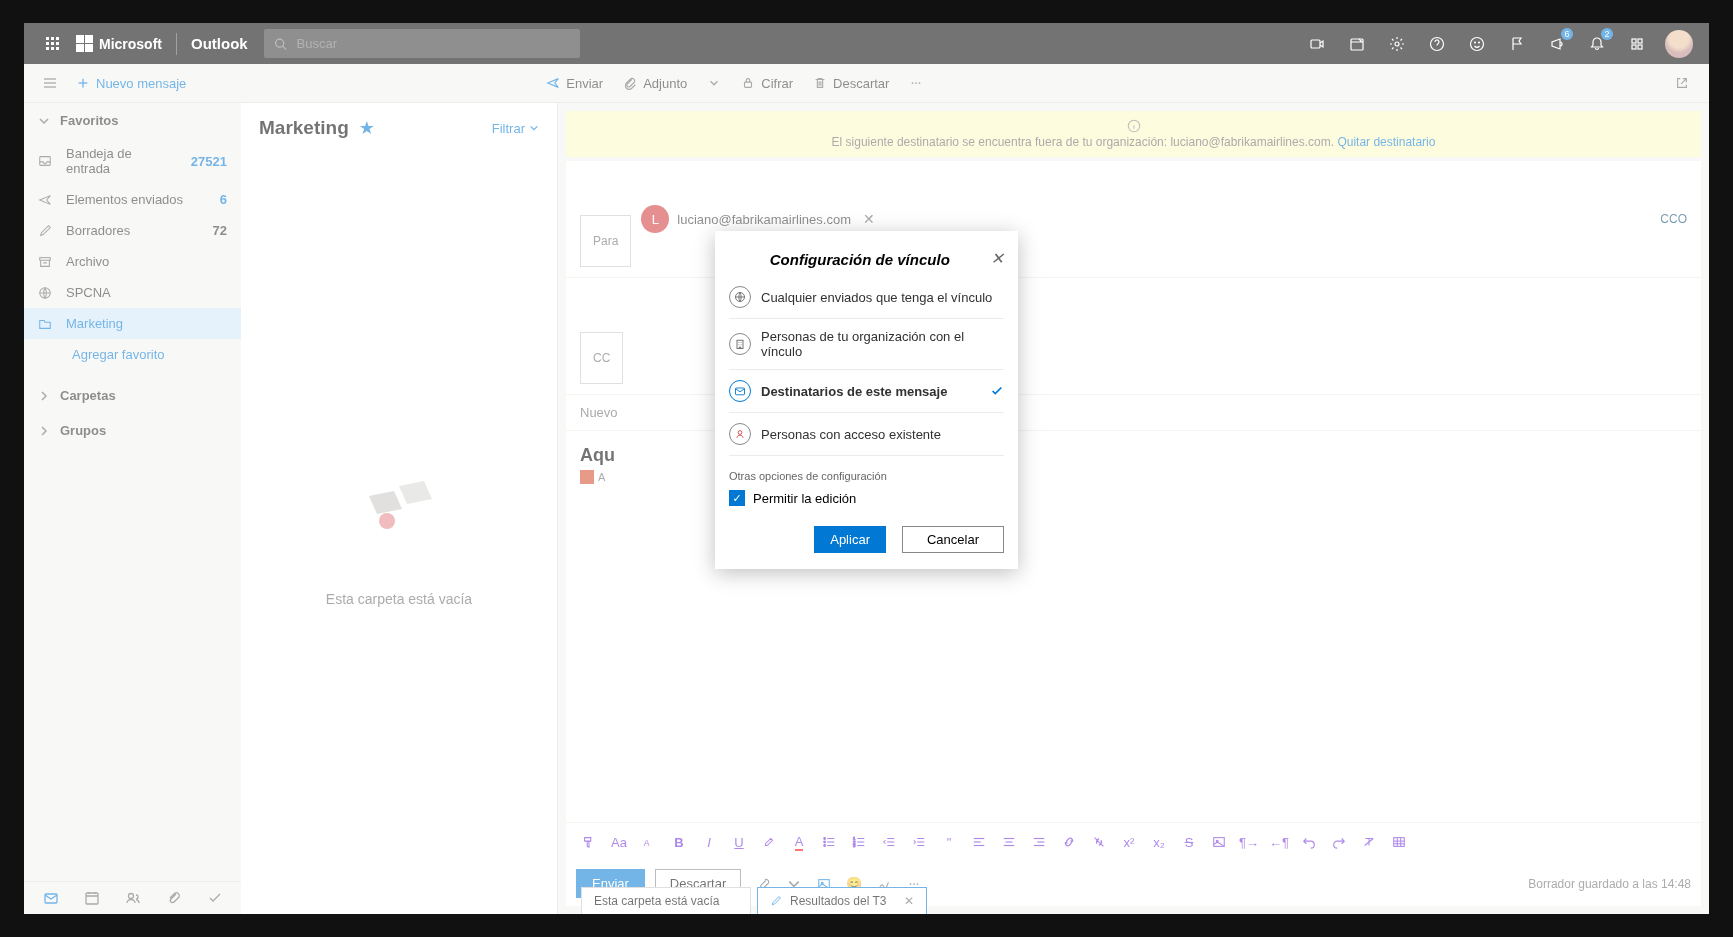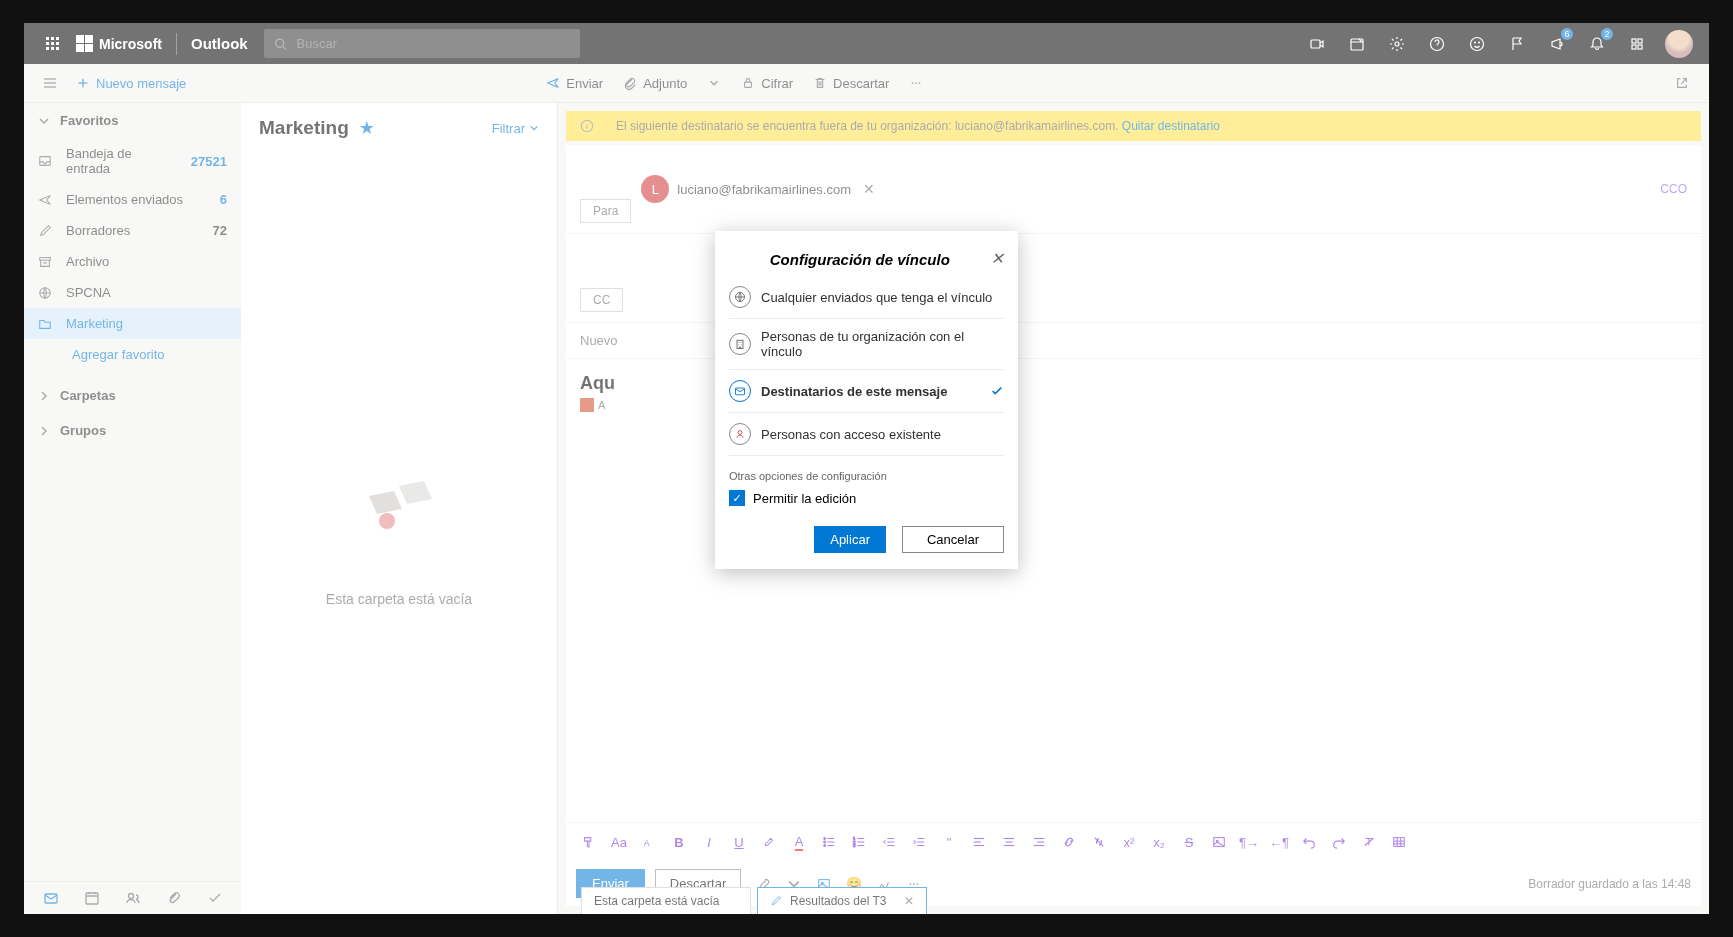--- a/index.html
+++ b/index.html
@@ -58,30 +58,30 @@
 .msglist-hdr { display: flex; align-items: center; padding: 14px 18px; }
 .msglist-title { font-size: 19px; font-weight: 600; }
 .star { color: #0078d4; margin-left: 10px; font-size: 18px; }
 .filter { margin-left: auto; color: #0078d4; font-size: 13px; cursor: pointer; display: flex; align-items: center; gap: 4px; }
 .empty-illus { flex: 1; display: flex; flex-direction: column; align-items: center; justify-content: center; color: #666; }
 .empty-illus svg { width: 100px; height: 100px; }
 .empty-text { margin-top: 30px; font-size: 14px; }
 
 
 .compose { flex: 1; background: #f3f2f1; padding: 8px; display: flex; flex-direction: column; gap: 4px; min-width: 0; }
-.info-strip { background: #fde047; padding: 8px 14px; font-size: 12px; color: #666; display: flex; align-items: center; gap: 22px; }
+.info-strip { background: #fef9c3; padding: 8px 14px; font-size: 12px; color: #666; display: flex; align-items: center; gap: 2px; flex-direction: column; }
 .info-strip a { color: #0078d4; text-decoration: none; }
 .compose-pane { background: #fff; flex: 1; display: flex; flex-direction: column; }
 .row { display: flex; align-items: center; padding: 10px 14px; border-bottom: 1px solid #edebe9; gap: 10px; }
-.field-btn { border: 1px solid #c8c6c4; background: #fff; padding: 4px 12px; font-size: 12px; color: #666; cursor: pointer; margin-top: 44px; }
+.field-btn { border: 1px solid #c8c6c4; background: #fff; padding: 18px 12px; font-size: 12px; color: #666; cursor: pointer; margin-top: 44px; }
 .recipient-chip { display: flex; align-items: center; gap: 8px; }
 .chip-avatar { width: 28px; height: 28px; border-radius: 50%; background: #d13438; color: #fff; display: flex; align-items: center; justify-content: center; font-size: 13px; }
 .chip-email { font-size: 13px; color: #323130; }
 .chip-x { color: #666; cursor: pointer; font-size: 14px; margin-left: 4px; }
-.cco { margin-left: auto; font-size: 12px; color: #8b5cf6; cursor: pointer; }
+.cco { margin-left: auto; font-size: 12px; color: #0c4a6e; cursor: pointer; }
 .subject-row { padding: 10px 14px; border-bottom: 1px solid #edebe9; font-size: 13px; color: #666; }
 .body-area { flex: 1; padding: 14px; font-size: 14px; }
 .attach-line { display: flex; align-items: center; gap: 4px; font-size: 11px; color: #666; margin-top: 4px; }
 .ppt-icon { width: 14px; height: 14px; background: #d24726; display: inline-block; }
 .toolbar { display: flex; align-items: center; padding: 6px 10px; border-top: 1px solid #edebe9; gap: 4px; }
 .tb-btn { width: 26px; height: 26px; display: flex; align-items: center; justify-content: center; cursor: pointer; color: #6d28d9; font-size: 13px; }
 .tb-btn svg { width: 14px; height: 14px; }
 .send-row { display: flex; align-items: center; padding: 8px 10px; gap: 10px; }
 .btn-send { background: #0078d4; color: #fff; border: none; padding: 7px 16px; font-size: 13px; cursor: pointer; }
 .btn-discard { background: #fff; border: 1px solid #8a8886; padding: 6px 14px; font-size: 13px; cursor: pointer; }

